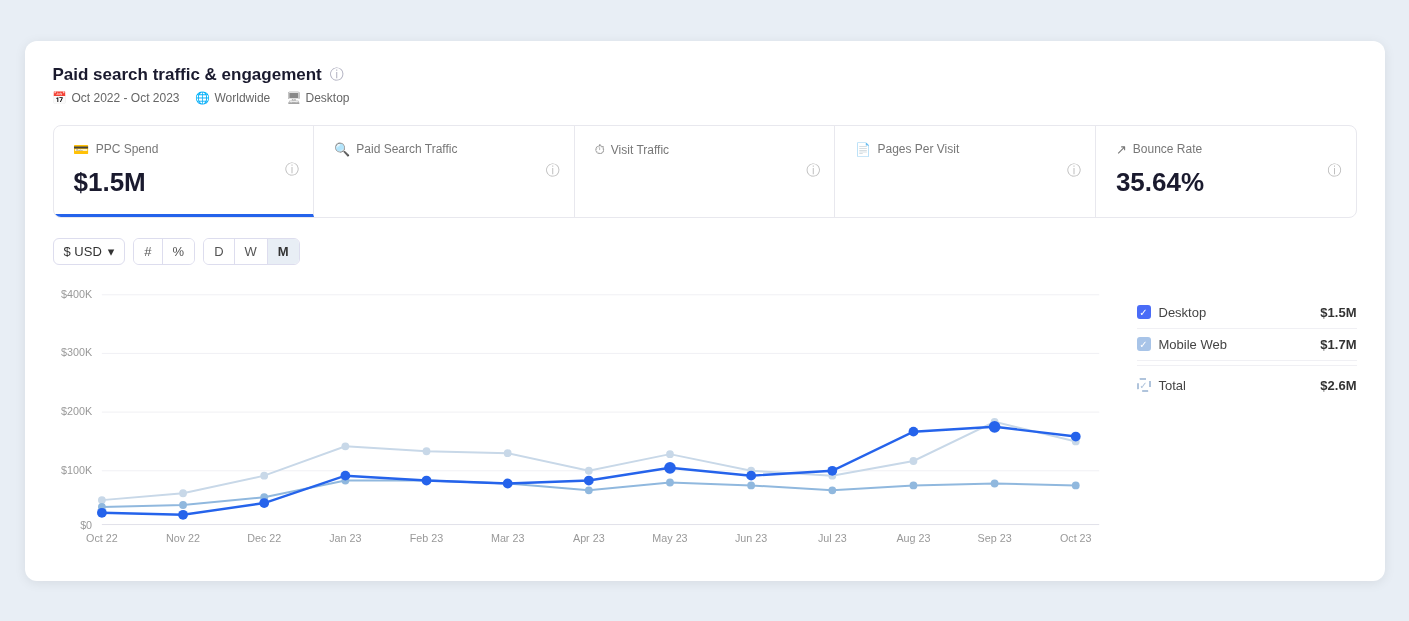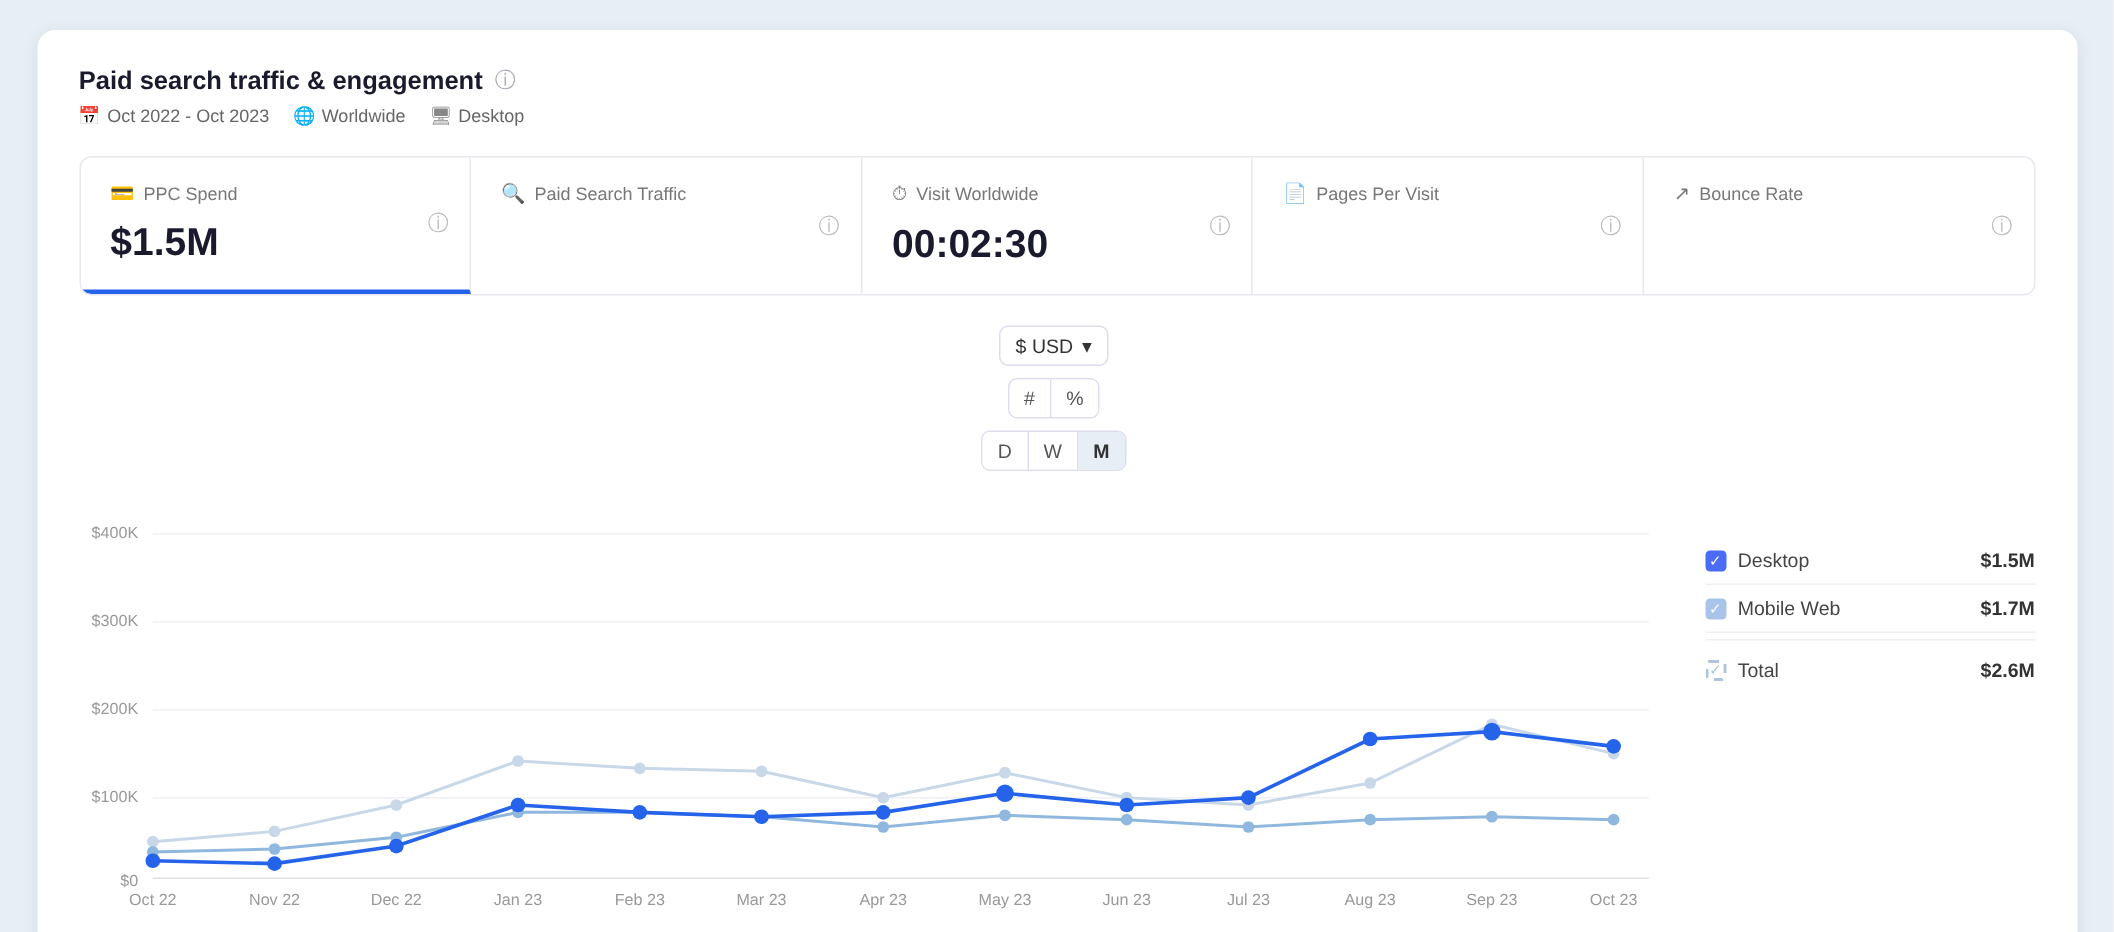--- a/index.html
+++ b/index.html
@@ -139,23 +139,22 @@
     }
     
     .chart-area {
       position: relative;
     }
     .chart-controls {
       display: flex;
       justify-content: flex-start;
       align-items: center;
       gap: 8px;
-      margin-bottom: 24px;
+      margin-bottom: 12px;
       padding-right: 4px;
-      flex-direction: column;
     }
     .currency-select {
       display: flex;
       align-items: center;
       gap: 6px;
       border: 1px solid #dde;
       border-radius: 6px;
       padding: 5px 10px;
       font-size: 13px;
       color: #333;
@@ -279,37 +278,37 @@
       <div class="metric-card">
       <div class="metric-label">
         <span class="metric-icon">🔍</span>
         <span>Paid Search Traffic</span>
       </div>
       <span class="metric-info">ⓘ</span>
     </div>
       <div class="metric-card">
       <div class="metric-label">
         <span class="metric-icon">⏱</span>
-        <span>Visit Worldwide</span>
-      </div>
-      <div class="metric-value">00:02:30</div>
+        <span>Visit Traffic</span>
+      </div>
       <span class="metric-info">ⓘ</span>
     </div>
       <div class="metric-card">
       <div class="metric-label">
         <span class="metric-icon">📄</span>
         <span>Pages Per Visit</span>
       </div>
       <span class="metric-info">ⓘ</span>
     </div>
       <div class="metric-card">
       <div class="metric-label">
         <span class="metric-icon">↗</span>
         <span>Bounce Rate</span>
       </div>
+      <div class="metric-value">35.64%</div>
       <span class="metric-info">ⓘ</span>
     </div>
     </div>
 
   <div class="chart-area">
     <div class="chart-controls">
       <div class="currency-select">
         <span>$ USD</span>
         <span>▾</span>
       </div>

